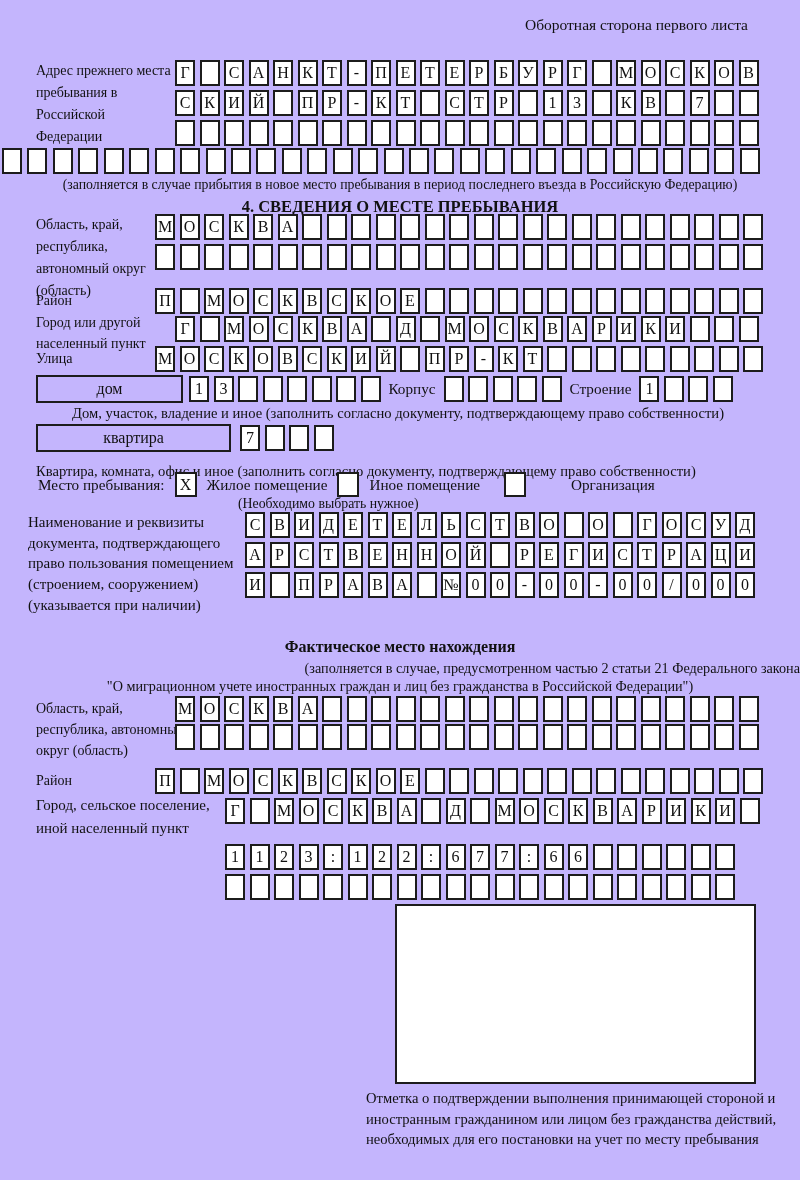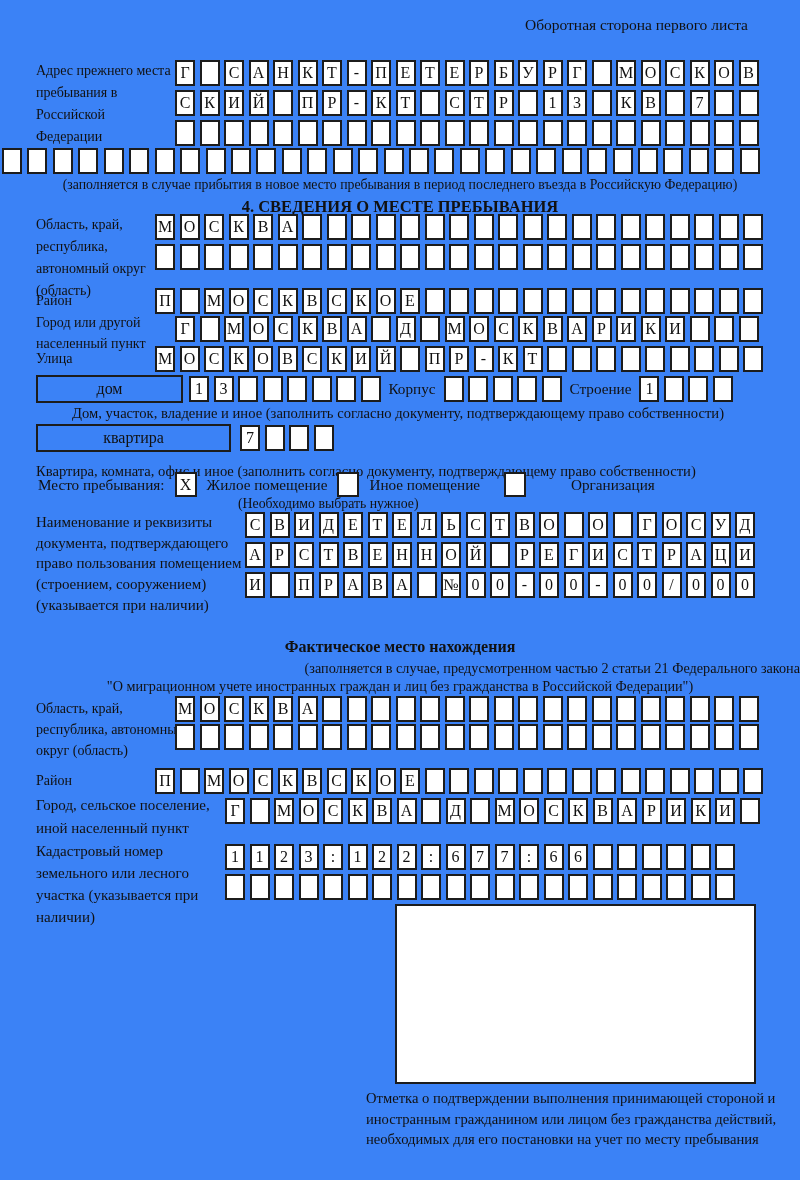--- a/index.html
+++ b/index.html
@@ -1,17 +1,17 @@
 <!DOCTYPE html>
 <html><head>
 <meta charset="utf-8">
 <style>
   html,body{margin:0;padding:0;background:#fff;}
   .page{
-    position:relative;width:800px;height:1180px;background:#3b82f6;color:#111;
+    position:relative;width:800px;height:1180px;background:#c4b5fd;color:#111;
     font-family:"Liberation Serif","DejaVu Serif",serif;overflow:hidden;
   }
   .abs{position:absolute;}
   .lbl{font-size:14px;line-height:1.58;color:#111;}
   .cap{font-size:13.8px;color:#111;}
   .cap-wide{font-size:14.6px;color:#111;}
   .center{left:0;width:800px;text-align:center;}
   .h-bold{font-weight:bold;font-size:16.5px;}
   .box-row{position:absolute;display:flex;column-gap:4.5px;}
   .box-row-inline{display:flex;column-gap:4.5px;}
@@ -342,21 +342,21 @@
     <span class="inlbl">Место пребывания:</span>
     <span class="chk">X</span>
     <span class="inlbl">Жилое помещение</span>
     <span class="chk"></span>
     <span class="inlbl">Иное помещение</span>
     <span class="chk" style="margin-left:14px;"></span>
     <span class="inlbl" style="margin-left:35px;">Организация</span>
   </div>
   <div class="abs cap" style="left:238px;top:496px;">(Необходимо выбрать нужное)</div>
 
-  <div class="abs lbl" style="left:36px;top:512px;width:212px;line-height:1.38;font-size:15px;">Наименование и реквизиты документа, подтверждающего право пользования помещением (строением, сооружением) (указывается при наличии)</div>
+  <div class="abs lbl" style="left:28px;top:512px;width:212px;line-height:1.38;font-size:15px;">Наименование и реквизиты документа, подтверждающего право пользования помещением (строением, сооружением) (указывается при наличии)</div>
   <div class="box-row" style="left:245px;top:512px;">
       <span class="box">С</span>
       <span class="box">В</span>
       <span class="box">И</span>
       <span class="box">Д</span>
       <span class="box">Е</span>
       <span class="box">Т</span>
       <span class="box">Е</span>
       <span class="box">Л</span>
       <span class="box">Ь</span>
@@ -526,21 +526,20 @@
       <span class="box">К</span>
       <span class="box">В</span>
       <span class="box">А</span>
       <span class="box">Р</span>
       <span class="box">И</span>
       <span class="box">К</span>
       <span class="box">И</span>
       <span class="box"></span>
     </div>
 
-  <div class="abs lbl" style="left:36px;top:840px;width:178px;line-height:1.47;font-size:15px;">Кадастровый номер земельного или лесного участка (указывается при наличии)</div>
   <div class="box-row" style="left:225px;top:844px;">
       <span class="box">1</span>
       <span class="box">1</span>
       <span class="box">2</span>
       <span class="box">3</span>
       <span class="box">:</span>
       <span class="box">1</span>
       <span class="box">2</span>
       <span class="box">2</span>
       <span class="box">:</span>

